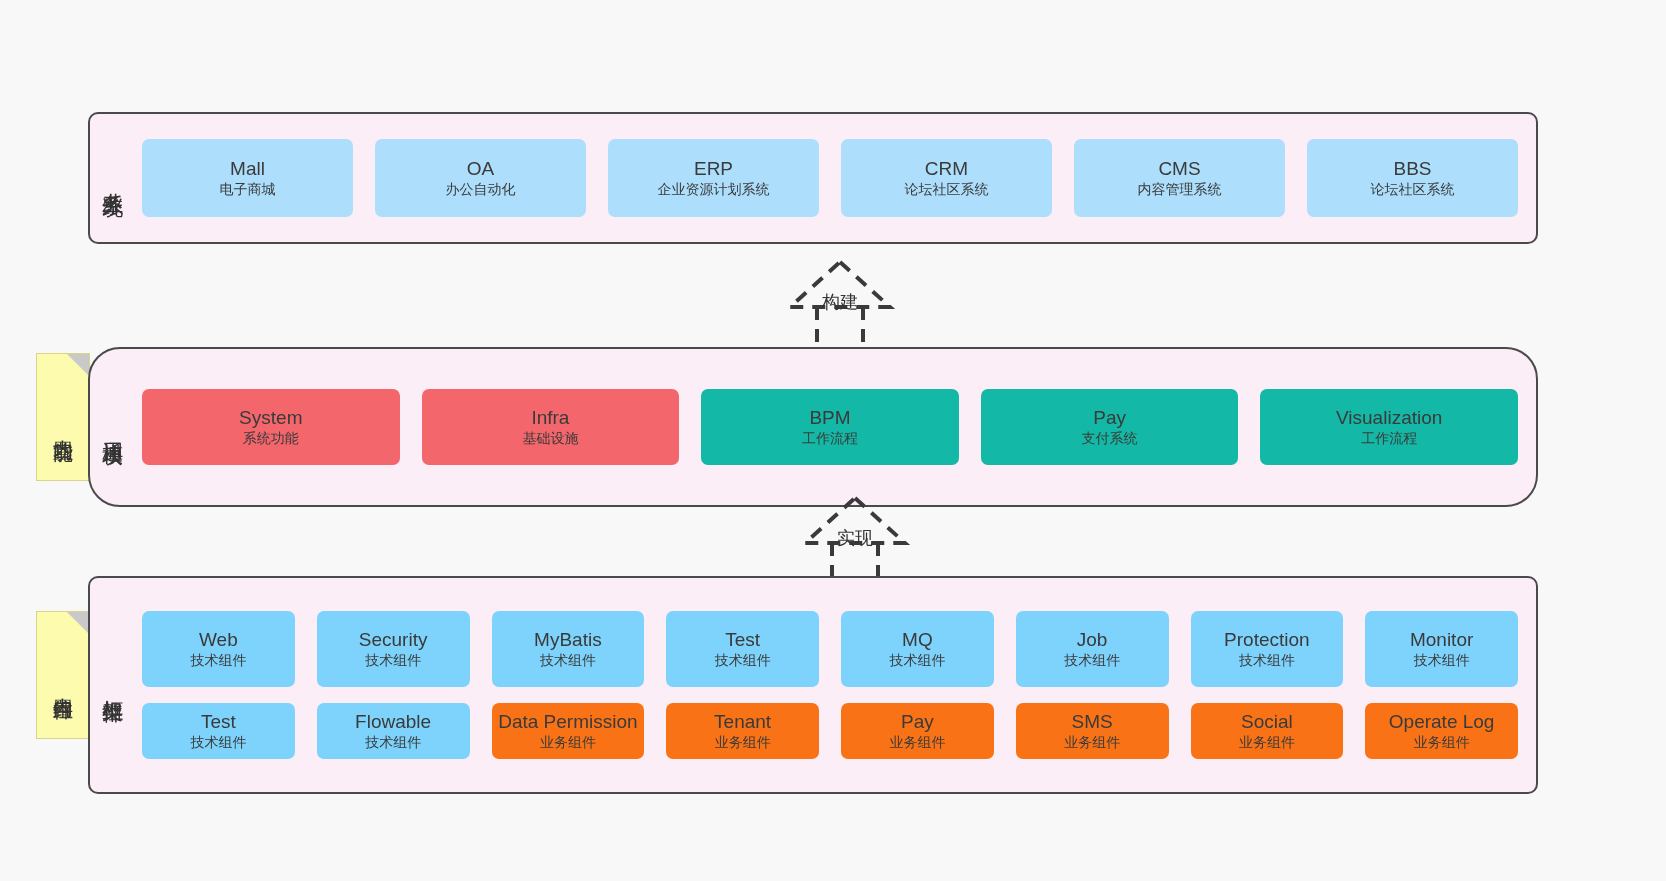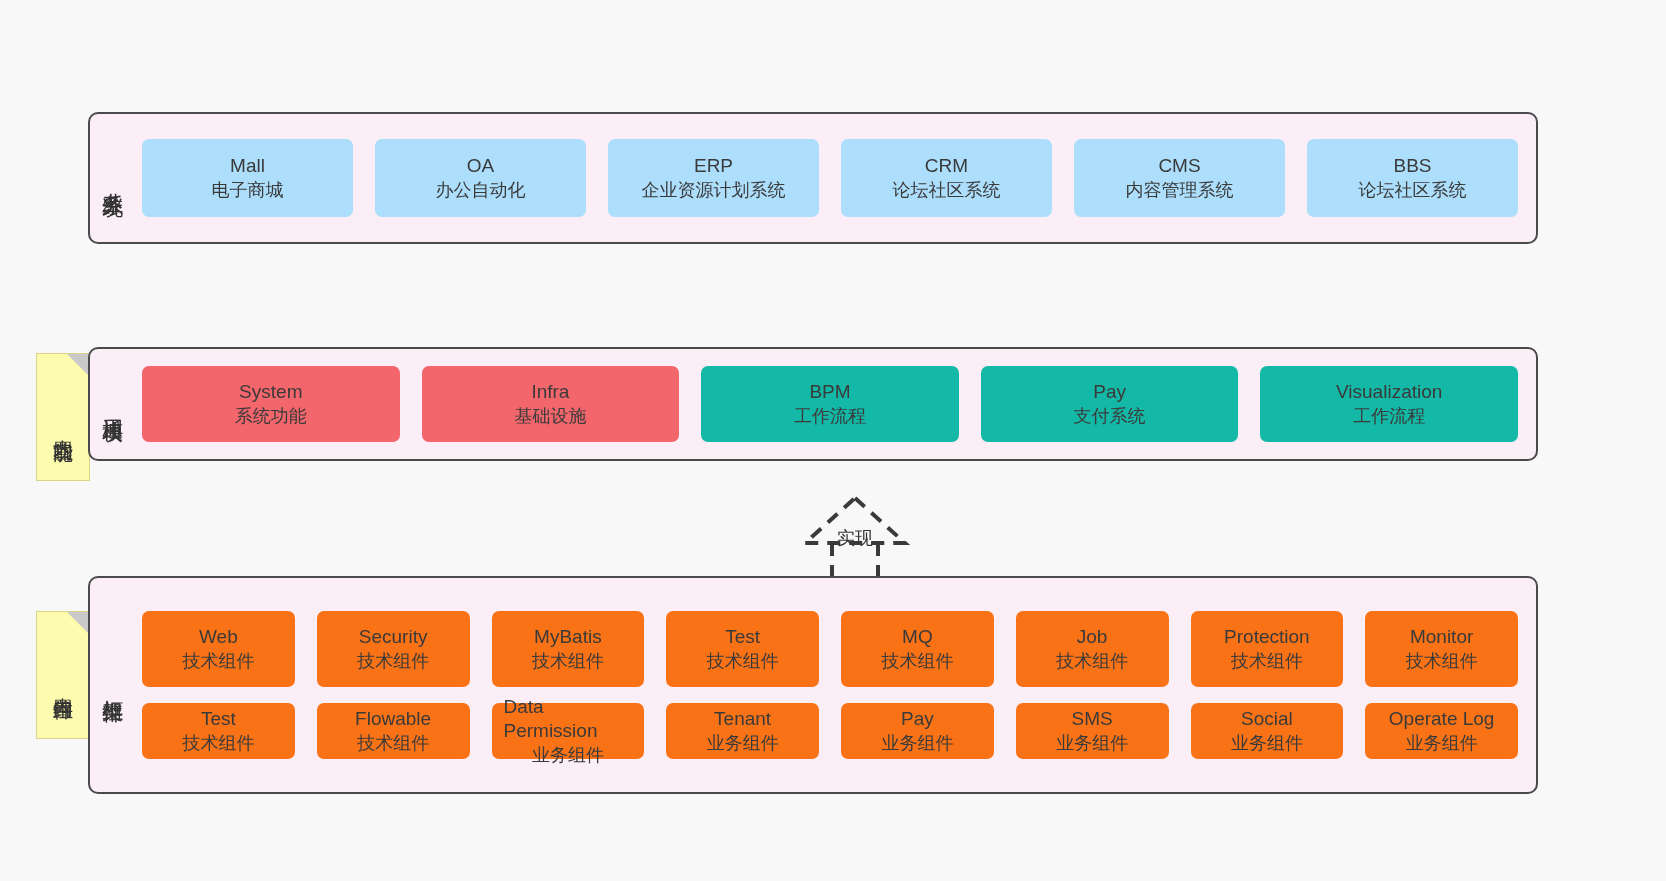--- a/index.html
+++ b/index.html
@@ -67,37 +67,37 @@
   }
 
   
   .node {
     flex: 1 1 0;
     border-radius: 7px;
     display: flex;
     flex-direction: column;
     align-items: center;
     justify-content: center;
-    text-align: left;
+    text-align: center;
     box-sizing: border-box;
-    padding: 6px 12px;
+    padding: 6px 0;
     color: #3a3a3a;
     line-height: 1.28;
   }
   .node .n-title {
     font-size: 19px;
   }
   .node .n-sub {
-    font-size: 18px;
+    font-size: 14px;
   }
 
   .blue   { background: #addffd; }
   .red    { background: #f3666c; }
   .pink   { background: #14b8a6; }
-  .green  { background: #f97316; }
+  .green  { background: #7dd3fc; }
   .lgreen { background: #f97316; }
 
   
   .note {
     position: absolute;
     width: 54px;
     background: #fdfbad;
     border: 1px solid #d9d487;
     box-sizing: border-box;
     display: flex;
@@ -174,27 +174,36 @@
           <div class="n-sub">内容管理系统</div>
         </div>
         <div class="node blue">
           <div class="n-title">BBS</div>
           <div class="n-sub">论坛社区系统</div>
         </div>
       </div>
     </div>
   </div>
 
+  <div class="arrow" style="left:760px; top:252px;">
+    <svg width="160" height="100" viewBox="0 0 160 100">
+
+      <path d="M80 10 L130 55 L30 55 Z" fill="none" stroke="#3a3a3a" stroke-width="4" stroke-dasharray="13 9" stroke-linejoin="miter"></path>
+
+      <path d="M57 55 L57 100 M103 55 L103 100" fill="none" stroke="#3a3a3a" stroke-width="4" stroke-dasharray="13 9"></path>
+    </svg>
+    <div class="arrow-label">构建</div>
+  </div>
 
   <div class="note" style="left:36px; top:353px; height:128px;">
     <span class="fold"></span>
     <span class="note-text">内置功能</span>
   </div>
 
-  <div class="layer" id="layer-common" style="left:88px; top:347px; width:1450px; height:114px;">
+  <div class="layer" id="layer-common" style="left:88px; top:347px; width:1450px; height:160px;border-radius:32px;">
     <div class="layer-title">通用模块</div>
     <div class="layer-body">
       <div class="row" style="height:76px;">
         <div class="node red">
           <div class="n-title">System</div>
           <div class="n-sub">系统功能</div>
         </div>
         <div class="node red">
           <div class="n-title">Infra</div>
           <div class="n-sub">基础设施</div>

